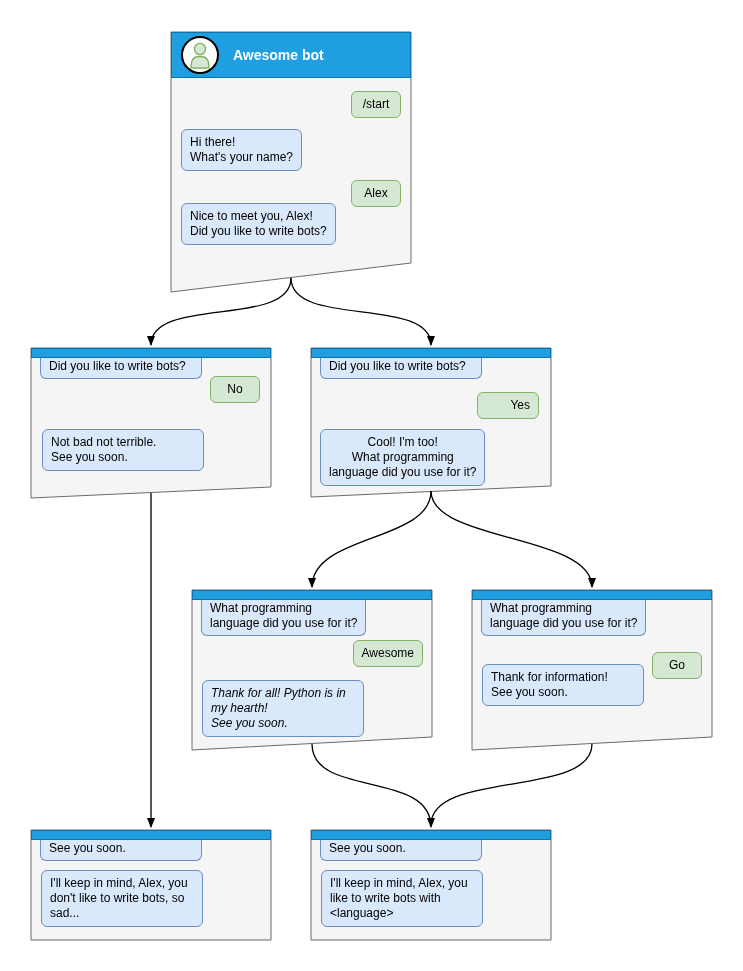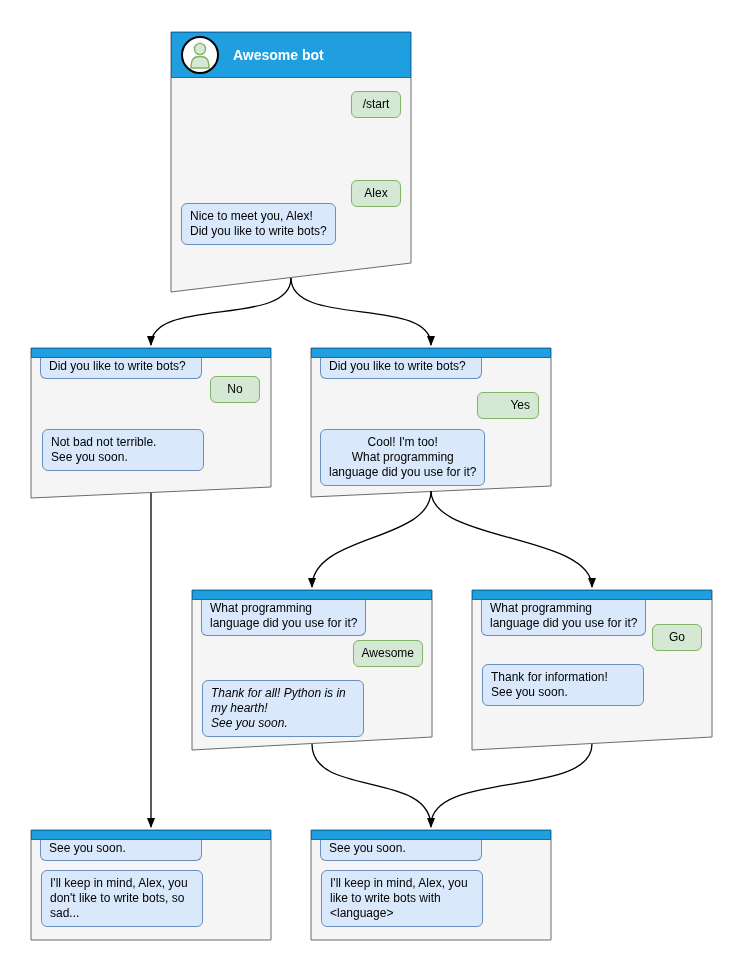--- a/index.html
+++ b/index.html
@@ -86,20 +86,22 @@
     <div class="titlebar-lg">
       <div class="avatar">
         <svg width="24" height="27" viewBox="0 0 24 27">
           <path d="M3,26 C3,16.5 6,14.5 12,14.5 C18,14.5 21,16.5 21,26 Z" fill="#d5e8d4" stroke="#82b366" stroke-width="1.4"></path>
           <circle cx="12" cy="7" r="5.6" fill="#d5e8d4" stroke="#82b366" stroke-width="1.4"></circle>
         </svg>
       </div>
       <span class="node-title">Awesome bot</span>
     </div>
     <div class="bubble user" style="top:59px;right:10px;">/start</div>
+    <div class="bubble bot" style="top:97px;left:10px;">Hi there!
+What's your name?</div>
     <div class="bubble user" style="top:148px;right:10px;">Alex</div>
     <div class="bubble bot" style="top:171px;left:10px;">Nice to meet you, Alex!
 Did you like to write bots?</div>
   </div>
 
   <div class="node" style="left:31px;top:348px;width:240px;height:150px;">
     <div class="titlebar-sm"></div>
     <div class="bubble bot wide clipped" style="top:10px;left:9px;">Did you like to write bots?</div>
     <div class="bubble user" style="top:28px;right:11px;">No</div>
     <div class="bubble bot wide" style="top:81px;left:11px;">Not bad not terrible.
@@ -122,21 +124,21 @@
     <div class="bubble user" style="top:50px;right:9px;">Awesome</div>
     <div class="bubble bot wide" style="top:90px;left:10px;font-style:italic;">Thank for all! Python is in
 my hearth!
 See you soon.</div>
   </div>
 
   <div class="node" style="left:472px;top:590px;width:240px;height:160px;">
     <div class="titlebar-sm"></div>
     <div class="bubble bot wide clipped" style="top:10px;left:9px;">What programming
 language did you use for it?</div>
-    <div class="bubble user" style="top:34px;right:10px;text-align:center;">Go</div>
+    <div class="bubble user" style="top:62px;right:10px;text-align:center;">Go</div>
     <div class="bubble bot wide" style="top:74px;left:10px;">Thank for information!
 See you soon.</div>
   </div>
 
   <div class="node" style="left:31px;top:830px;width:240px;height:110px;">
     <div class="titlebar-sm"></div>
     <div class="bubble bot wide clipped" style="top:10px;left:9px;">See you soon.</div>
     <div class="bubble bot wide" style="top:40px;left:10px;">I'll keep in mind, Alex, you
 don't like to write bots, so
 sad...</div>

